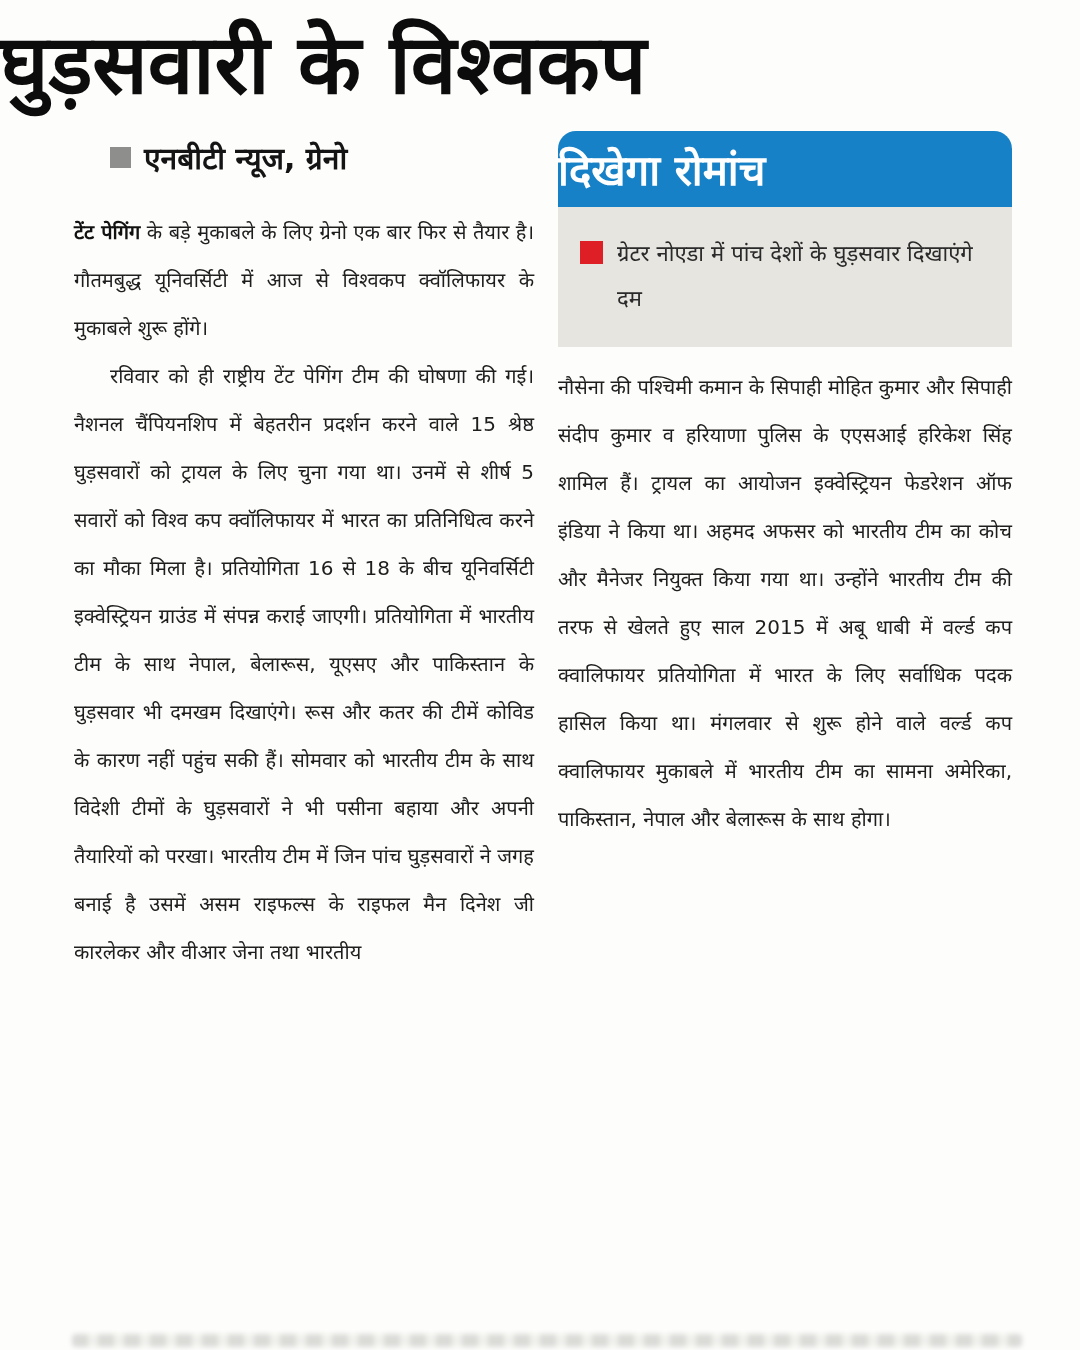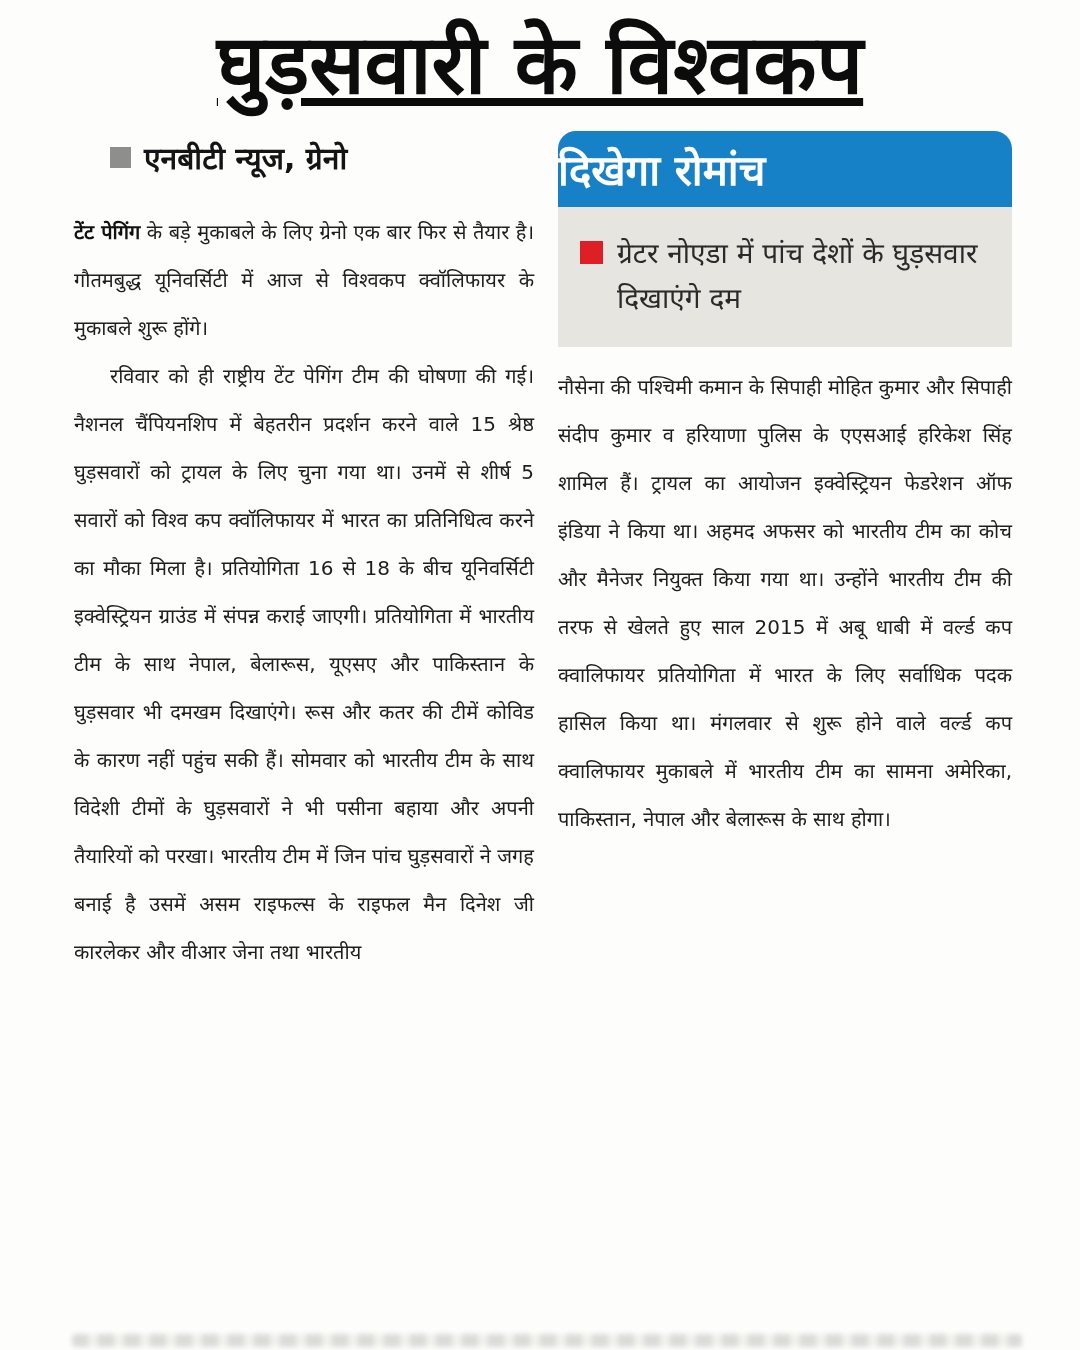--- a/index.html
+++ b/index.html
@@ -9,26 +9,24 @@
     position: relative;
     width: 1080px;
     height: 1350px;
     background: #fdfdfb;
     overflow: hidden;
     font-family: "DejaVu Sans", "Liberation Sans", sans-serif;
     color: #1c1c1c;
   }
   .headline {
     padding-top: 12px;
-    text-align: center;
     font-weight: 900;
     font-size: 82px;
     line-height: 1.3;
     color: #0c0c0c;
-    text-decoration: underline;
   }
   .headline .hl-line { display: block; white-space: nowrap; }
   .content {
     display: flex;
     gap: 24px;
     padding: 12px 68px 0 74px;
   }
   .col-left { flex: 0 0 460px; width: 460px; }
   .col-right { flex: 1; min-width: 0; }
   .byline {
@@ -66,21 +64,21 @@
     font-weight: bold;
   }
   .infobox-body {
     background: #e6e5e0;
     padding: 24px 16px 22px 22px;
   }
   .infobox-item {
     display: flex;
     align-items: flex-start;
     gap: 14px;
-    font-size: 28px;
+    font-size: 22px;
     line-height: 45px;
     color: #2a2a2a;
     font-weight: 500;
     margin-bottom: 4px;
   }
   .bullet-square {
     flex: 0 0 23px;
     width: 23px; height: 23px;
     background: #df1f26;
     margin-top: 10px;

